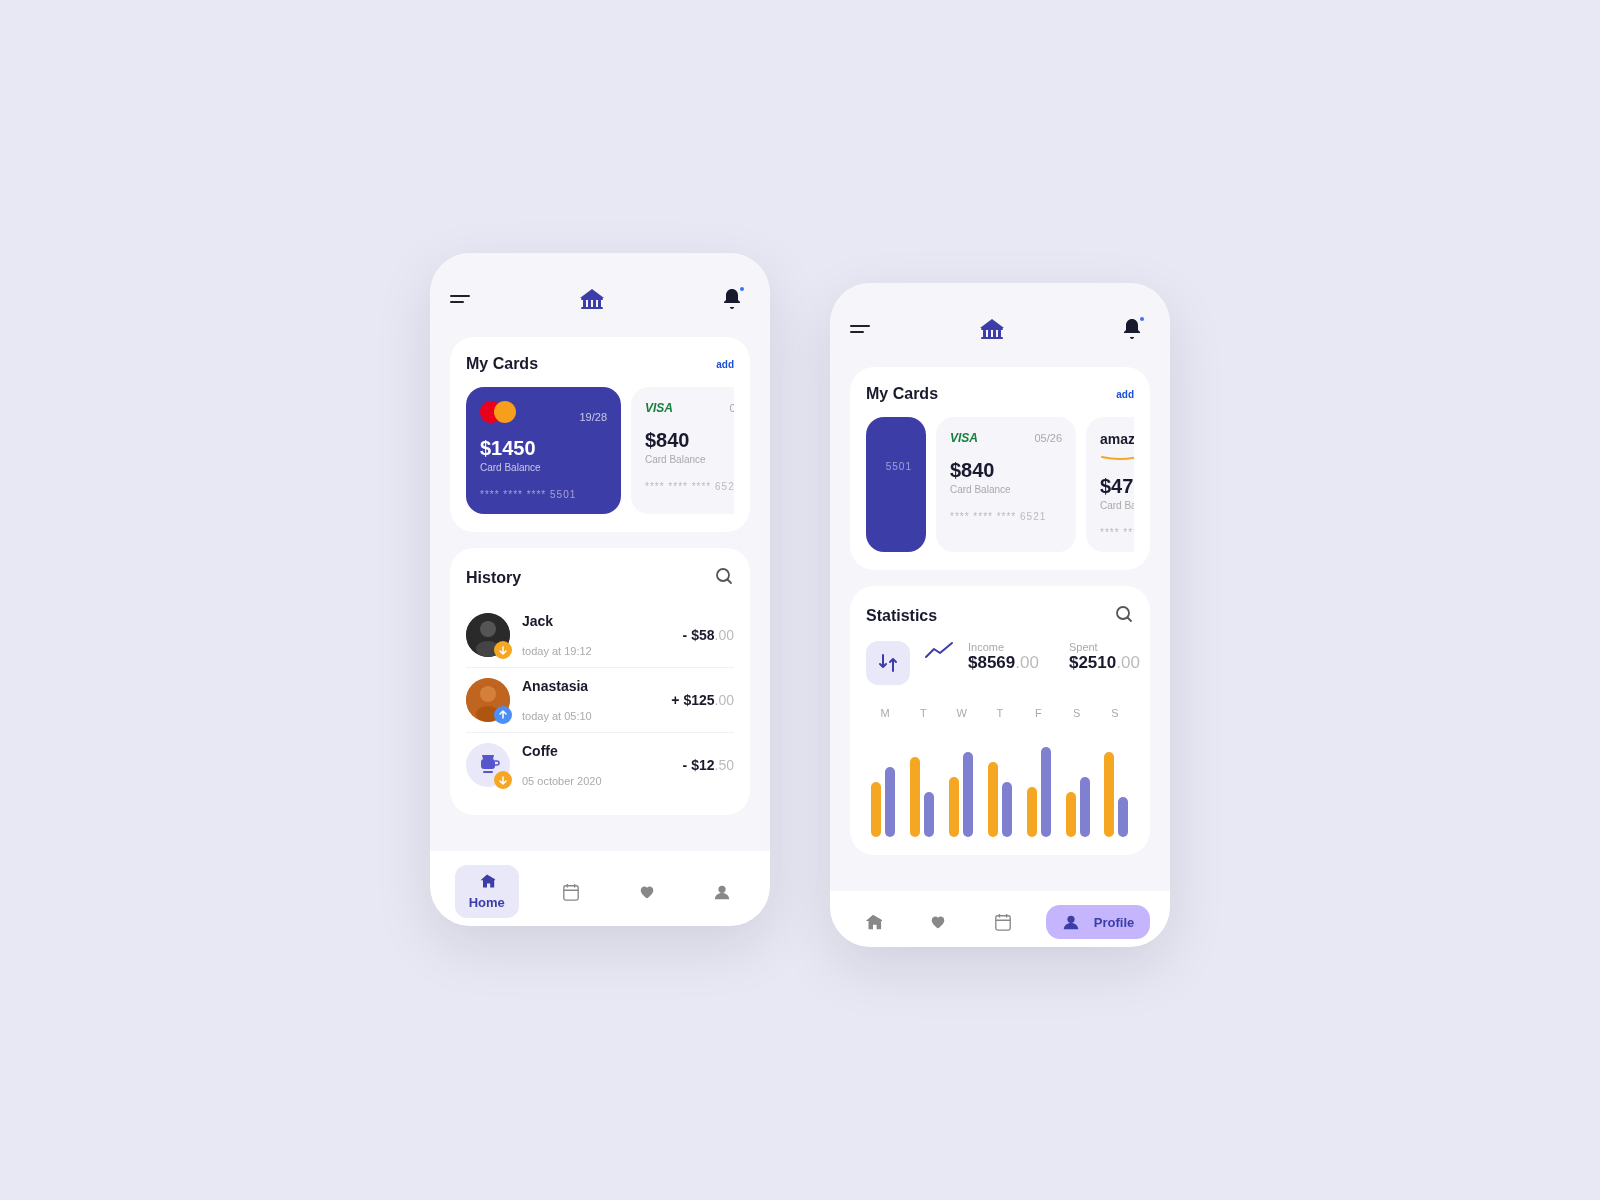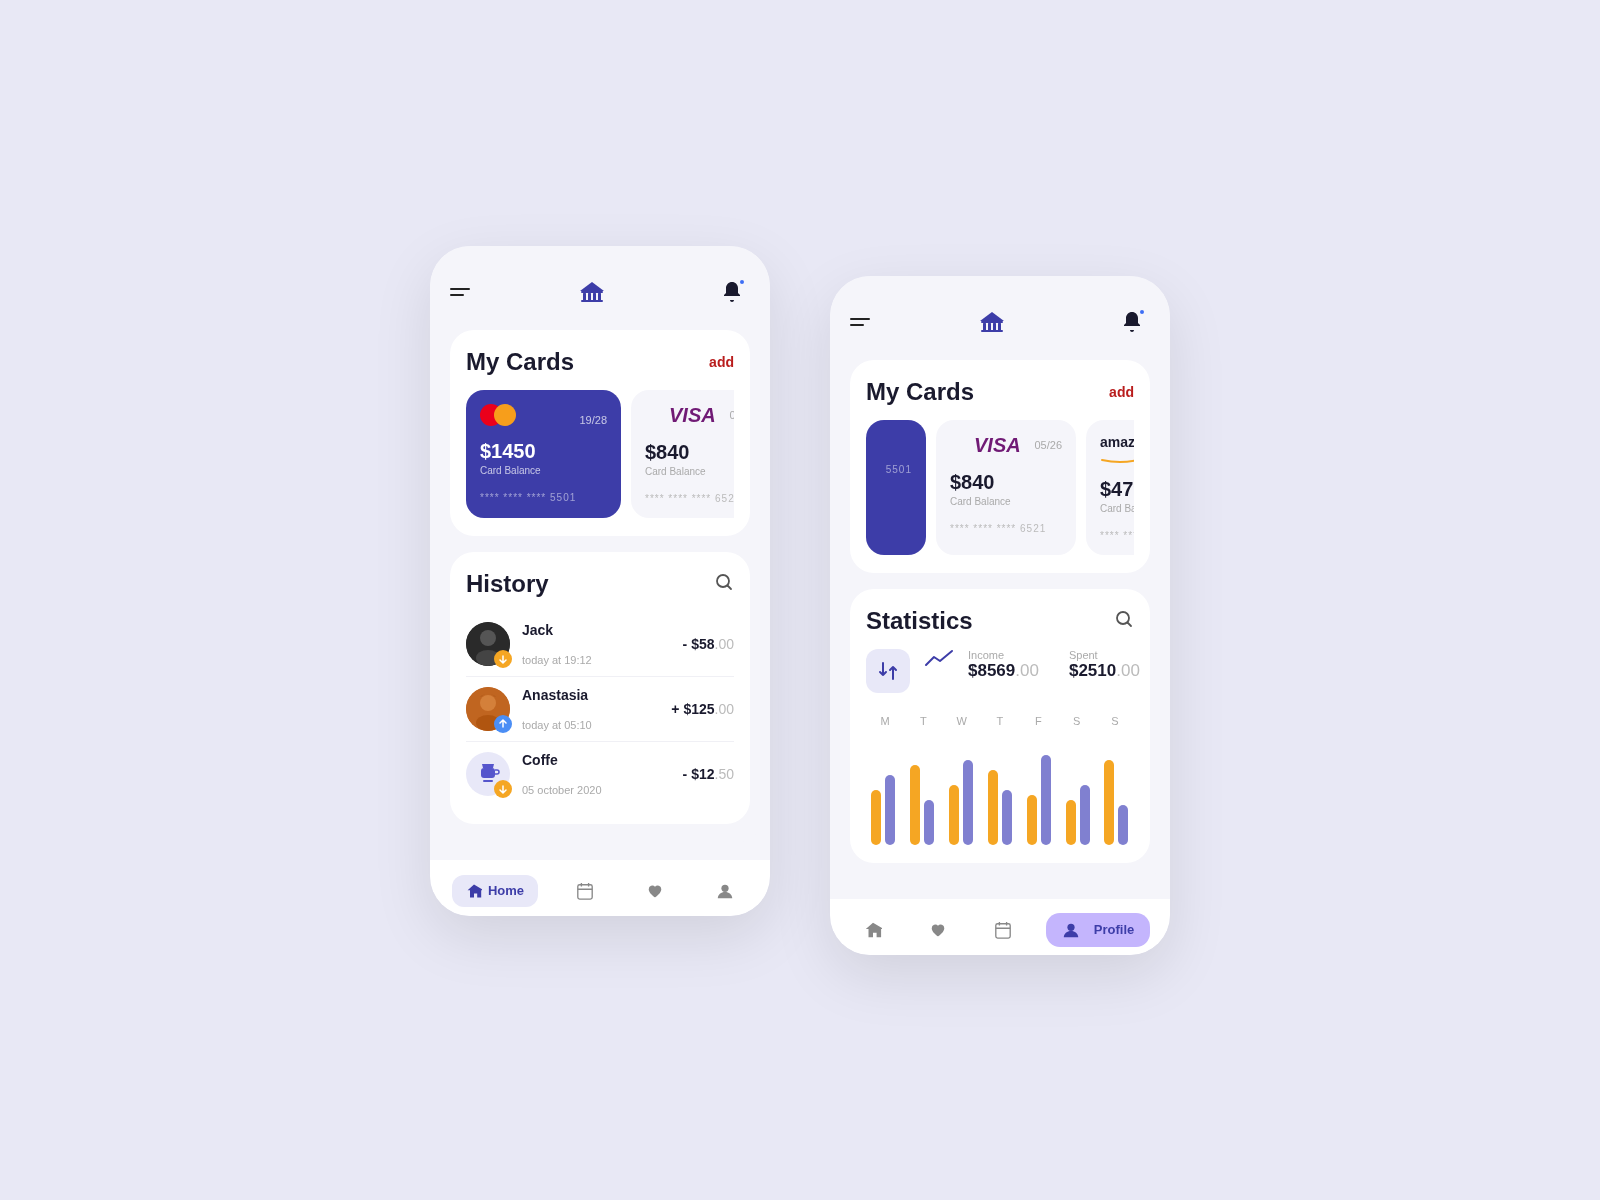--- a/index.html
+++ b/index.html
@@ -84,27 +84,27 @@
       padding: 18px 16px;
       margin-bottom: 16px;
     }
     .section-header {
       display: flex;
       align-items: center;
       justify-content: space-between;
       margin-bottom: 14px;
     }
     .section-title {
-      font-size: 24px;
+      font-size: 16px;
       font-weight: 700;
       color: #1a1a2e;
     }
     .add-btn {
-      color: #b91c1c;
-      font-size: 14px;
+      color: #1d4ed8;
+      font-size: 10px;
       font-weight: 600;
       cursor: pointer;
       background: none;
       border: none;
     }
     
     .cards-carousel {
       display: flex;
       gap: 10px;
       overflow: hidden;
@@ -173,25 +173,24 @@
       margin-top: 16px;
       letter-spacing: 1px;
     }
     .card-number-dark {
       font-size: 10px;
       color: #bbb;
       margin-top: 16px;
       letter-spacing: 1px;
     }
     .visa-text {
-      font-size: 20px;
+      font-size: 12px;
       font-weight: 800;
-      color: #701a75;
+      color: #15803d;
       font-style: italic;
-      margin-left: 24px;
     }
     
     .history-section {
       background: #fff;
       border-radius: 24px;
       padding: 18px 16px;
     }
     .search-icon-btn {
       background: none;
       border: none;
@@ -291,20 +290,21 @@
       align-items: center;
       gap: 6px;
       padding: 8px 14px;
       border-radius: 12px;
       cursor: pointer;
       font-size: 13px;
       font-weight: 600;
       color: #555;
       background: none;
       border: none;
+      flex-direction: column;
     }
     .nav-item-active {
       background: #e8e8f8;
       color: #3d3da8;
     }
     
     .stats-section {
       background: #fff;
       border-radius: 24px;
       padding: 18px 16px;

